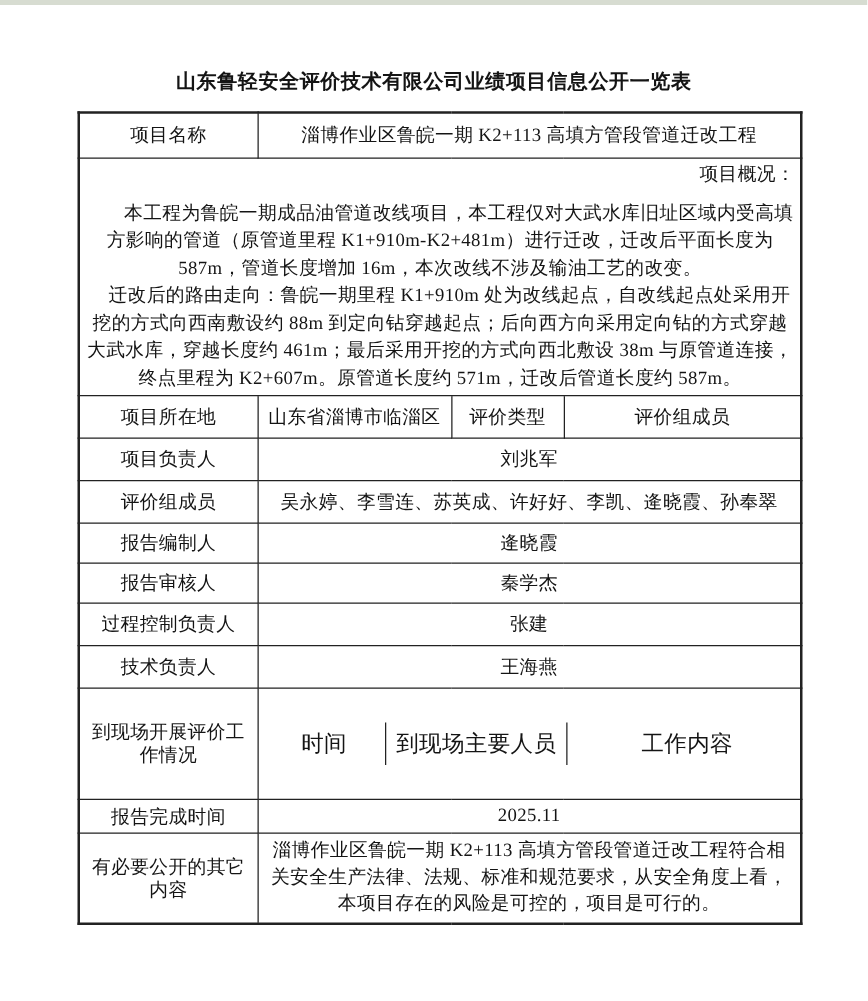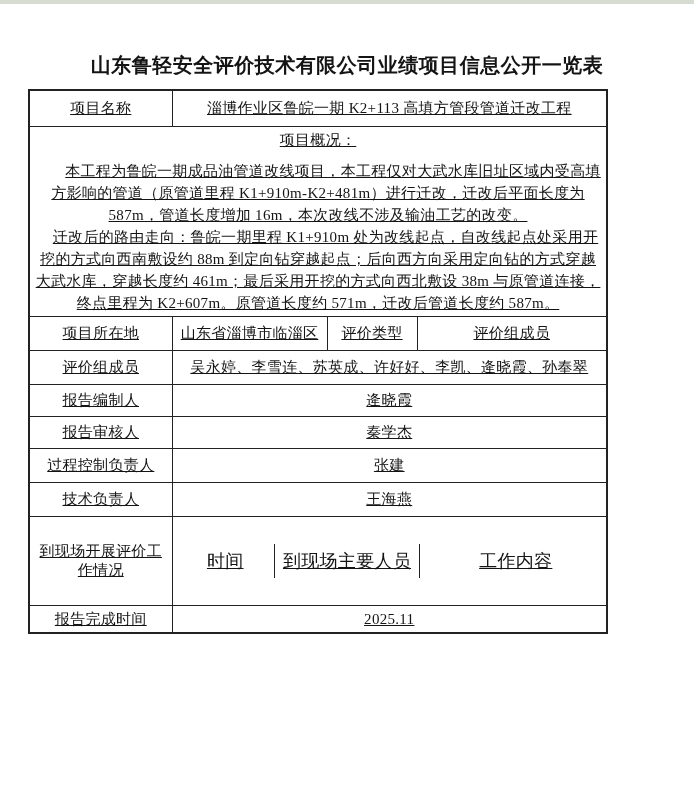--- a/index.html
+++ b/index.html
@@ -16,51 +16,50 @@
     position: relative;
   }
   .top-strip {
     width: 100%;
     height: 4px;
     background: #d7dcd1;
   }
   .doc-title {
     margin: 48px 0 0 0;
     text-align: center;
-    font-size: 20px;
+    font-size: 16px;
     line-height: 27px;
     font-weight: bold;
     letter-spacing: 0.5px;
   }
   table.doc-table {
-    margin: 10px 0 0 28px;
+    margin: 10px 0 0 62px;
     width: 578px;
     border-collapse: collapse;
     table-layout: fixed;
     font-size: 15px;
     border: 2px solid #222222;
-    text-decoration: underline;
   }
   table.doc-table td {
     border: 1px solid #222222;
     text-align: center;
     vertical-align: middle;
     padding: 2px 4px;
     letter-spacing: 0.3px;
     word-break: break-word;
   }
   td.label-cell { padding: 2px 6px; }
   
   td.overview-cell {
     text-align: left;
     vertical-align: top;
     padding: 5px 8px 8px 8px;
     line-height: 22px;
   }
-  .overview-head { margin: 0; }
+  .overview-head { margin: 0; text-align: right; }
   .overview-p1 { margin: 9px 0 0 0; text-indent: 2em; }
   .overview-p2 { margin: 0; text-indent: 1em; }
   
   td.subtable-wrap { padding: 0; vertical-align: top; }
   table.sub-table {
     width: 100%;
     height: 100%;
     border-collapse: collapse;
     table-layout: fixed;
     font-size: 18px;
@@ -125,20 +124,24 @@
     </td>
   </tr>
 
   <tr class="r-4col">
     <td class="label-cell">项目所在地</td>
     <td>山东省淄博市临淄区</td>
     <td>评价类型</td>
     <td>评价组成员</td>
   </tr>
 
+  <tr class="r-person-tall">
+    <td class="label-cell">项目负责人</td>
+    <td colspan="3">刘兆军</td>
+  </tr>
 
   <tr class="r-person-tall">
     <td class="label-cell">评价组成员</td>
     <td colspan="3">吴永婷、李雪连、苏英成、许好好、李凯、逄晓霞、孙奉翠</td>
   </tr>
 
   <tr class="r-person">
     <td class="label-cell">报告编制人</td>
     <td colspan="3">逄晓霞</td>
   </tr>
@@ -176,14 +179,18 @@
       </tbody>
           </table>
     </td>
   </tr>
 
   <tr class="r-date">
     <td class="label-cell">报告完成时间</td>
     <td colspan="3">2025.11</td>
   </tr>
 
+  <tr class="r-other">
+    <td class="label-cell">有必要公开的其它内容</td>
+    <td colspan="3" class="other-cell">淄博作业区鲁皖一期 K2+113 高填方管段管道迁改工程符合相关安全生产法律、法规、标准和规范要求，从安全角度上看，本项目存在的风险是可控的，项目是可行的。</td>
+  </tr>
 </tbody>
   </table>
 
 </body></html>

